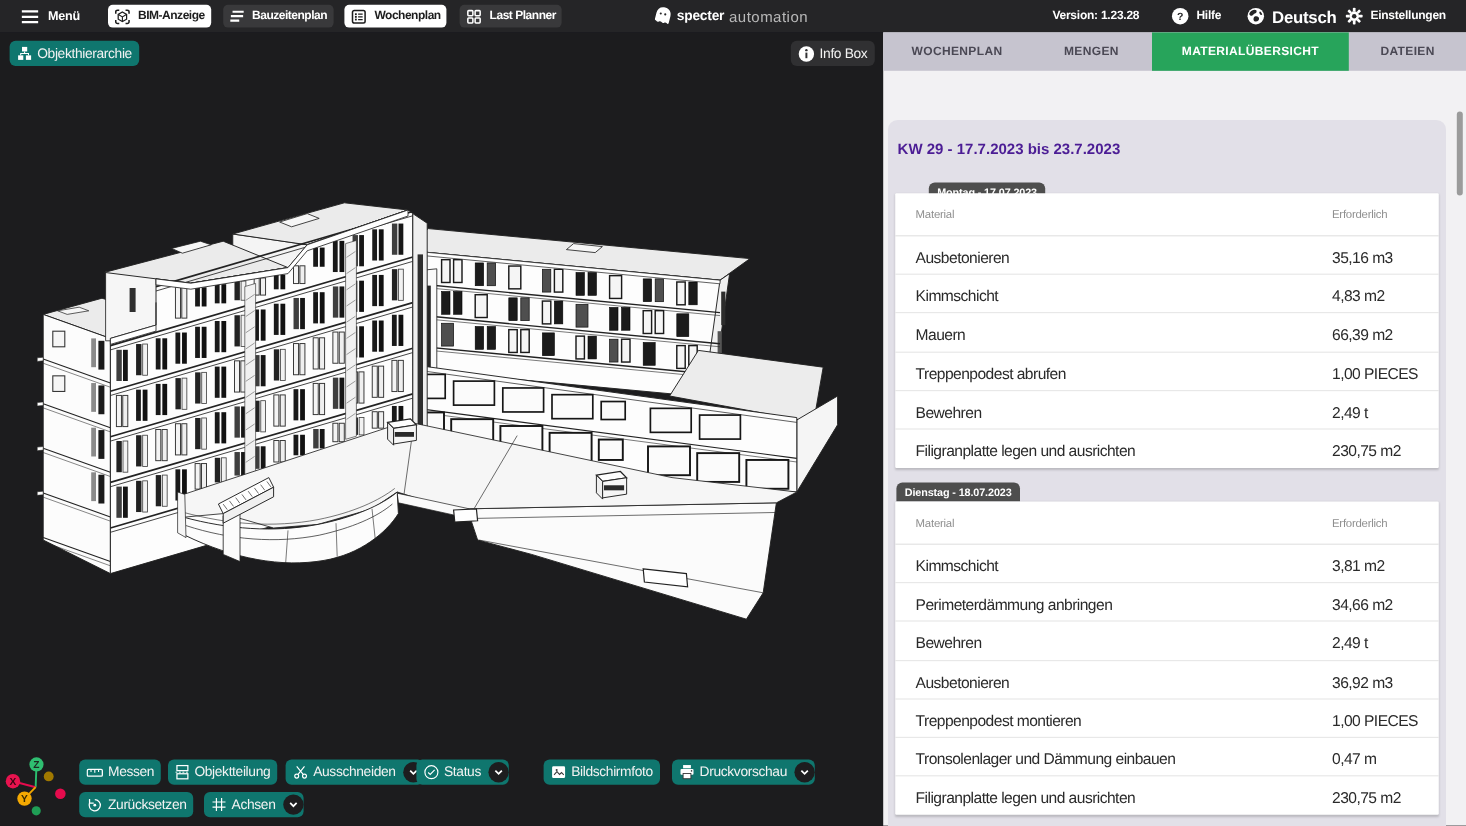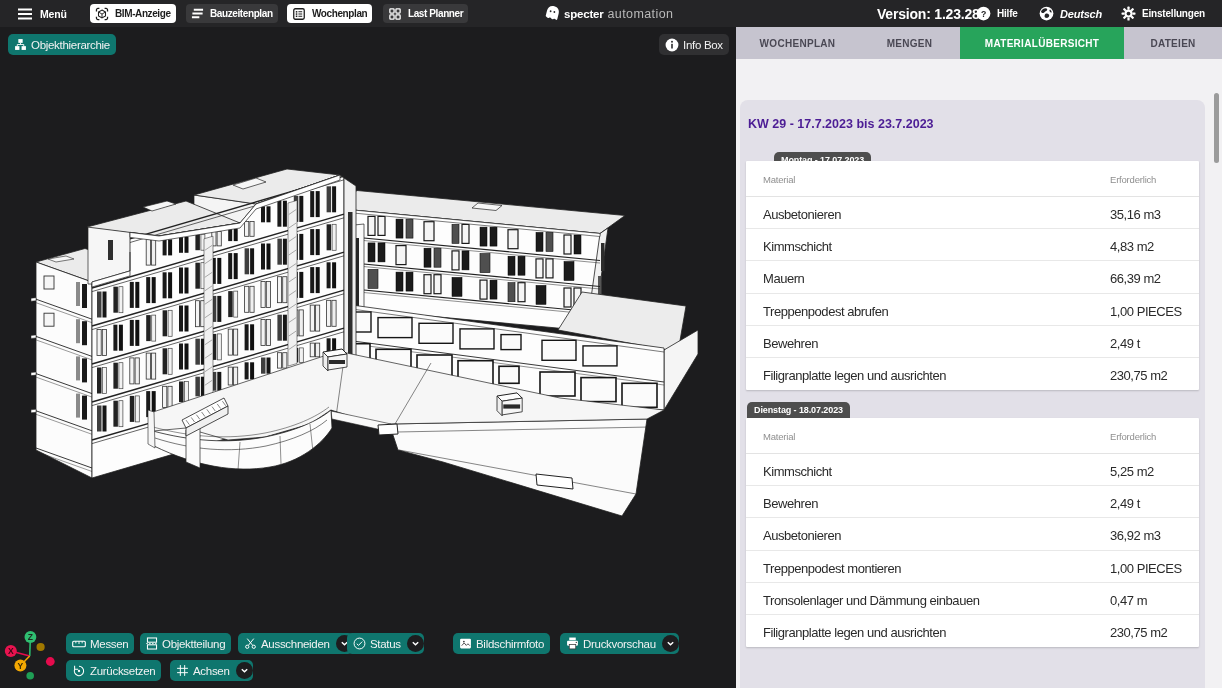--- a/index.html
+++ b/index.html
@@ -80,26 +80,26 @@
       </svg>Last Planner</div>
   <div class="item" style="left:545px; gap:0;">
     <svg width="15" height="17" viewBox="0 0 20 22">
         <path d="M10 1c5 0 8 3.5 8 8v7.5c0 1.5-1 2-2 1.2c-1-.8-2-.8-3 0c-1 .8-2 .8-3 0c-1-.8-2-.8-3 0c-1 .8-2 .8-3 0c-1-.8-2-.3-2-1.8V9c0-5 3-8 8-8z" fill="#fff" transform="rotate(14 10 11)"></path>
         <circle cx="7.5" cy="8" r="1.2" fill="#252527"></circle>
         <circle cx="12.5" cy="9" r="1.2" fill="#252527"></circle>
       </svg>
     <span style="font-size:11.5px; margin-left:4px;">specter</span>
       <span class="gray" style="font-size:12.5px; margin-left:4px; letter-spacing:0.4px;">automation</span>
   </div>
-  <div class="item" style="left:877px; font-size:14px; letter-spacing:-0.2px;">Version: 1.23.28</div>
+  <div class="item" style="left:877px; font-size:10px; letter-spacing:-0.2px;">Version: 1.23.28</div>
   <div class="item" style="left:976px; font-size:10px; letter-spacing:-0.2px;"><svg width="15" height="15" viewBox="0 0 24 24">
         <circle cx="12" cy="12" r="11" fill="#fff"></circle>
         <text x="12" y="17" text-anchor="middle" font-size="14" font-weight="bold" fill="#252527" font-family="Liberation Sans">?</text>
       </svg>Hilfe</div>
-  <div class="item" style="left:1039px; font-size:11px; letter-spacing:-0.2px;font-style:italic;"><svg width="15" height="15" viewBox="0 0 24 24">
+  <div class="item" style="left:1039px; font-size:14px; letter-spacing:-0.2px;"><svg width="15" height="15" viewBox="0 0 24 24">
         <circle cx="12" cy="12" r="11" fill="#fff"></circle>
         <path d="M3.5 8c1.5-2.5 4-4.5 7-4.5c2 0 3 1.2 2.5 2.8c-0.4 1.4-2.2 1.8-3.4 2.8c-1 0.9-1.8 2-3.1 2.2c-1.5 0.2-2.6-0.8-3.2-2z" fill="#252527"></path>
         <path d="M10.5 12.5c1.8-0.8 4-0.4 5.2 1c1 1.2 0.8 3-0.3 4.2c-1.2 1.3-3 1.8-4.6 1.2c-1.5-0.6-2.2-2.3-1.8-3.9c0.2-1 0.7-2 1.5-2.5z" fill="#252527"></path>
         <path d="M17.5 5.5c1.5 1 2.8 2.8 3 5l-2.5-0.5l-1.5-2.5z" fill="#252527"></path>
       </svg>Deutsch</div>
   <div class="item" style="left:1121px; font-size:10px; letter-spacing:-0.2px;"><svg width="15" height="15" viewBox="0 0 24 24">
         <g fill="#fff">
           <circle cx="12" cy="12" r="6.5"></circle>
           <g>
             <rect x="10.2" y="0.8" width="3.6" height="5" rx="1"></rect>
@@ -581,21 +581,25 @@
         </div>
       </div>
     <div class="daychip" style="top:302px;">Dienstag - 18.07.2023</div>
     <div class="tbl" style="top:318px;">
         <div class="thead">
           <span class="h1">Material</span>
           <span class="h2">Erforderlich</span>
         </div>
         <div class="trow">
           <span class="c1">Kimmschicht</span>
-          <span class="c2">5,25 m2</span>
+          <span class="c2">3,81 m2</span>
+        </div>
+        <div class="trow">
+          <span class="c1">Perimeterdämmung anbringen</span>
+          <span class="c2">34,66 m2</span>
         </div>
         <div class="trow">
           <span class="c1">Bewehren</span>
           <span class="c2">2,49 t</span>
         </div>
         <div class="trow">
           <span class="c1">Ausbetonieren</span>
           <span class="c2">36,92 m3</span>
         </div>
         <div class="trow">

